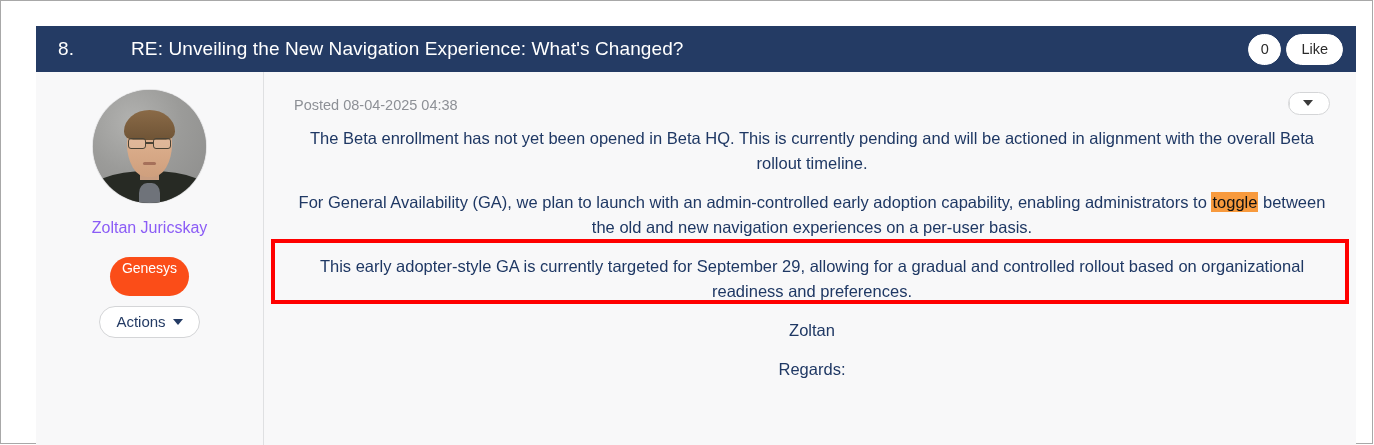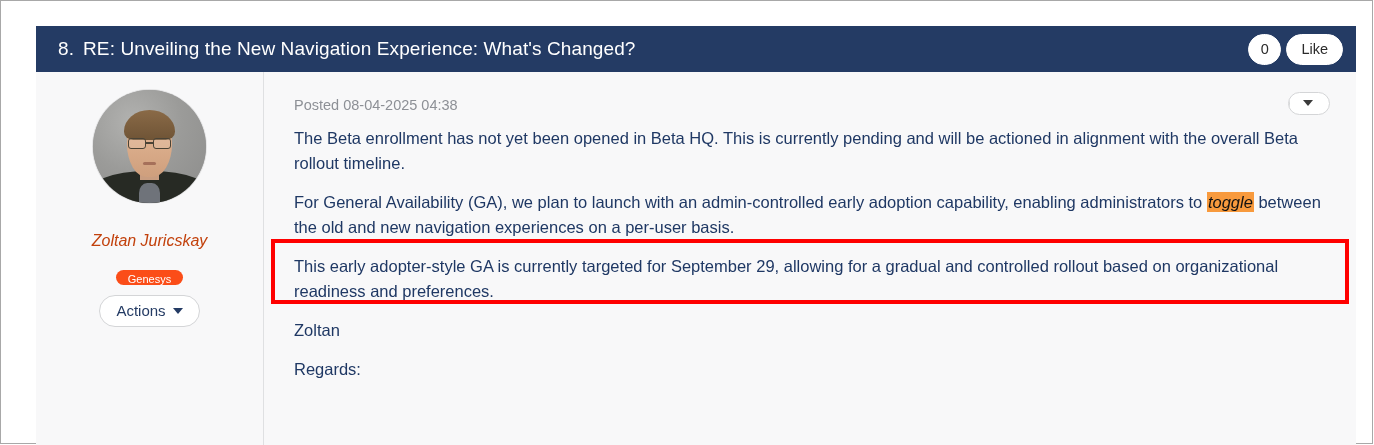--- a/index.html
+++ b/index.html
@@ -51,21 +51,21 @@
     font-size: 19px;
     letter-spacing: 0.1px;
     white-space: nowrap;
     display: flex;
     align-items: baseline;
     gap: 9px;
     flex: 1 1 auto;
     overflow: hidden;
   }
   .post-index { font-size: 19px; }
-  .post-subject { font-size: 19px; }
+  .post-subject { font-size: 19px; margin-left: 48px; }
 
   .header-actions {
     display: flex;
     align-items: center;
     gap: 5px;
     flex: 0 0 auto;
   }
   .pill {
     background: #ffffff;
     border: 1px solid #ffffff;
@@ -177,33 +177,32 @@
   }
   .av-mouth {
     position: absolute;
     left: 44%; top: 64%;
     width: 12%; height: 2.4px;
     background: #a6705a;
     border-radius: 2px;
   }
 
   .author-name {
-    margin-top: 29px;
-    color: #c2410c;
+    margin-top: 16px;
+    color: #8b5cf6;
     font-size: 16px;
     text-align: center;
     cursor: pointer;
-    font-style: italic;
   }
   .badge-genesys {
     margin-top: 20px;
     background: #fb4d18;
     color: #ffffff;
-    font-size: 11px;
-    padding: 3px 12px 0;
+    font-size: 14px;
+    padding: 3px 12px 20px;
     border-radius: 999px;
     display: inline-block;
   }
   .actions-btn {
     margin-top: 10px;
     background: #ffffff;
     border: 1px solid #d4d5d7;
     border-radius: 999px;
     color: #243b64;
     font-size: 15px;
@@ -220,20 +219,21 @@
     border-right: 5px solid transparent;
     border-top: 6px solid #243b64;
   }
 
   
   .message-col {
     flex: 1 1 auto;
     position: relative;
     padding: 20px 26px 0 30px;
     box-sizing: border-box;
+    text-align: center;
   }
   .message-top {
     display: flex;
     align-items: flex-start;
     justify-content: space-between;
   }
   .posted-date {
     color: #8d9096;
     font-size: 14.5px;
     padding-top: 5px;
@@ -273,21 +273,20 @@
     line-height: 25px;
   }
   .msg-text p {
     margin: 0 0 14px 0;
   }
   .msg-text p.tight { margin-bottom: 13px; }
   .hl {
     background: #f89a3d;
     color: #111111;
     padding: 1px 1px;
-    font-style: italic;
   }
 
   
   .annotation-box {
     position: absolute;
     left: 270px;
     top: 238px;
     width: 1078px;
     height: 65px;
     border: 4px solid #ff0000;

